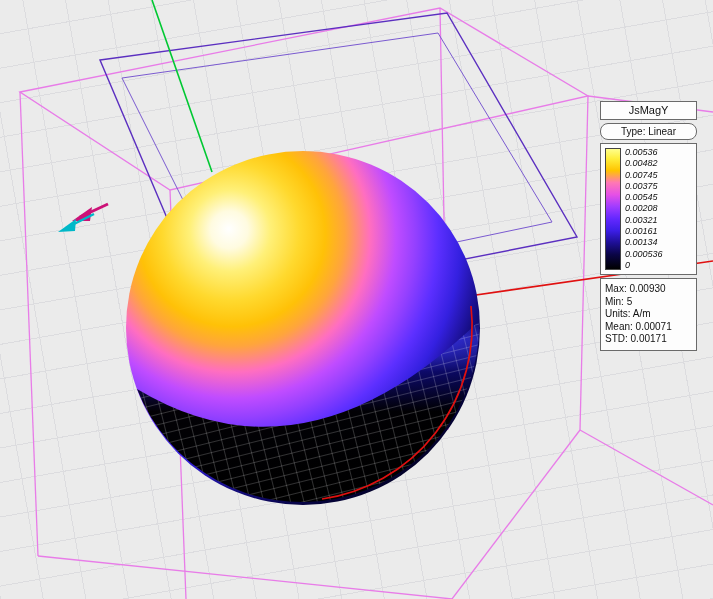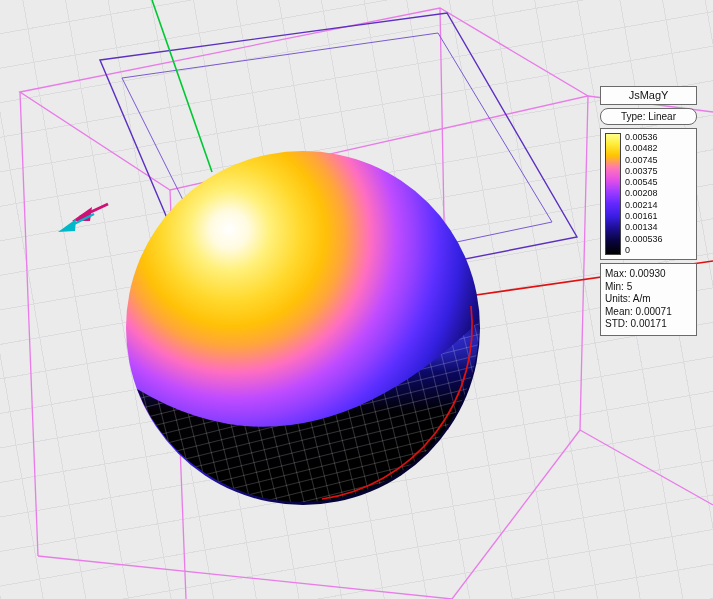--- a/index.html
+++ b/index.html
@@ -7,30 +7,30 @@
     position:relative;width:713px;height:599px;overflow:hidden;
     font-family:"Liberation Sans",sans-serif;
     background-color:#ebebeb;
     background-image:
       repeating-linear-gradient(80deg, #dcdcdf 0 1px, transparent 1px 42px),
       repeating-linear-gradient(-10deg, #dcdcdf 0 1px, transparent 1px 34px);
   }
   #scene{position:absolute;left:0;top:0;width:713px;height:599px;}
   
   #legend{
-    position:absolute;top:86px;right:16px;width:97px;
+    position:absolute;top:101px;right:16px;width:97px;
     display:flex;flex-direction:column;gap:3px;z-index:5;
     color:#111;
   }
   .panel-box{
     background:#fdfdfd;border:1px solid #6a6a6a;box-sizing:border-box;
   }
   .legend-title{height:19px;line-height:17px;text-align:center;font-size:11px;}
   .legend-type{height:17px;line-height:15px;text-align:center;font-size:10px;border-radius:8px;}
-  .legend-scale{display:flex;gap:4px;padding:4px;}
+  .legend-scale{display:flex;gap:4px;padding:4px;font-style:italic;}
   .colorbar{
     width:16px;height:122px;border:1px solid #444;box-sizing:border-box;
     background:linear-gradient(to bottom,
       #ffff8c 0%, #ffee3c 8%, #ffc400 18%, #ff78b4 28%, #e650e6 38%,
       #a03cff 48%, #6428ff 58%, #3c1ee6 68%, #1e0f96 78%, #0a0546 88%, #000000 100%);
   }
   .scale-labels{
     height:122px;display:flex;flex-direction:column;justify-content:space-between;
     font-size:9px;line-height:1;
   }
@@ -124,21 +124,21 @@
 
     <div class="panel-box legend-scale">
       <div class="colorbar"></div>
       <div class="scale-labels">
         <span>0.00536</span>
         <span>0.00482</span>
         <span>0.00745</span>
         <span>0.00375</span>
         <span>0.00545</span>
         <span>0.00208</span>
-        <span>0.00214</span>
+        <span>0.00321</span>
         <span>0.00161</span>
         <span>0.00134</span>
         <span>0.000536</span>
         <span>0</span>
       </div>
     </div>
 
     <div class="panel-box legend-stats">
       <div>Max: 0.00930</div>
       <div>Min: 5</div>

